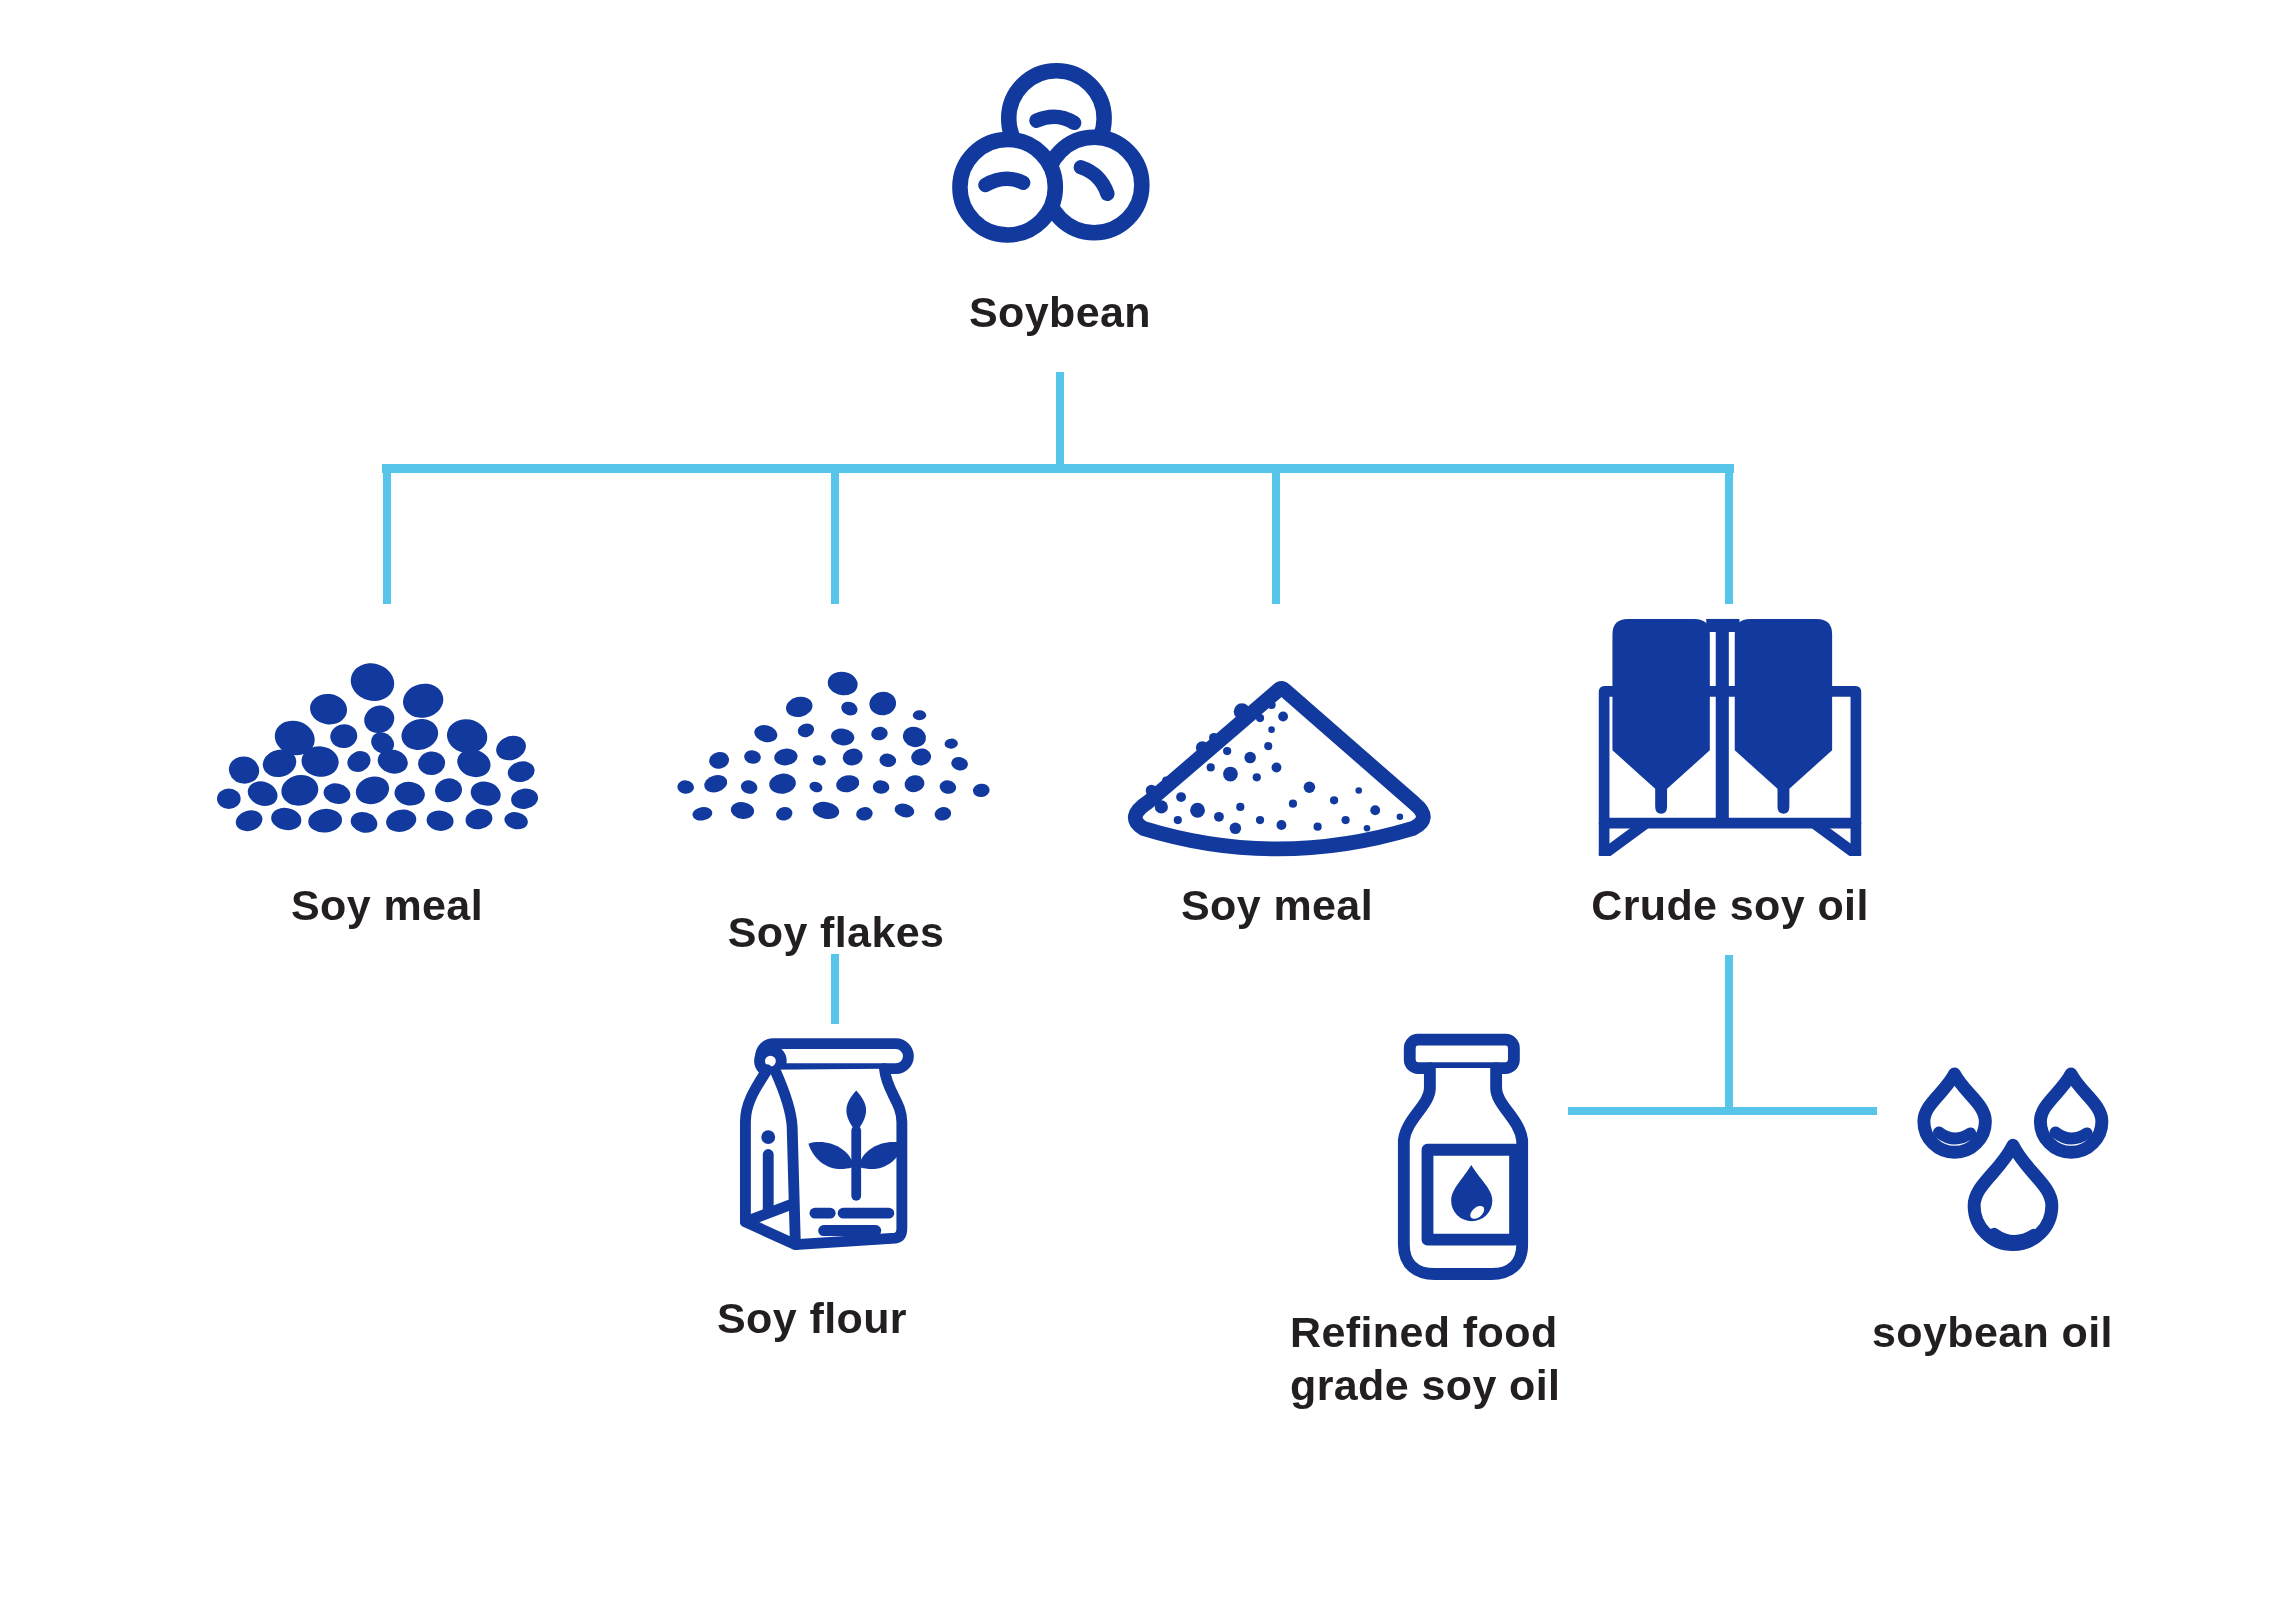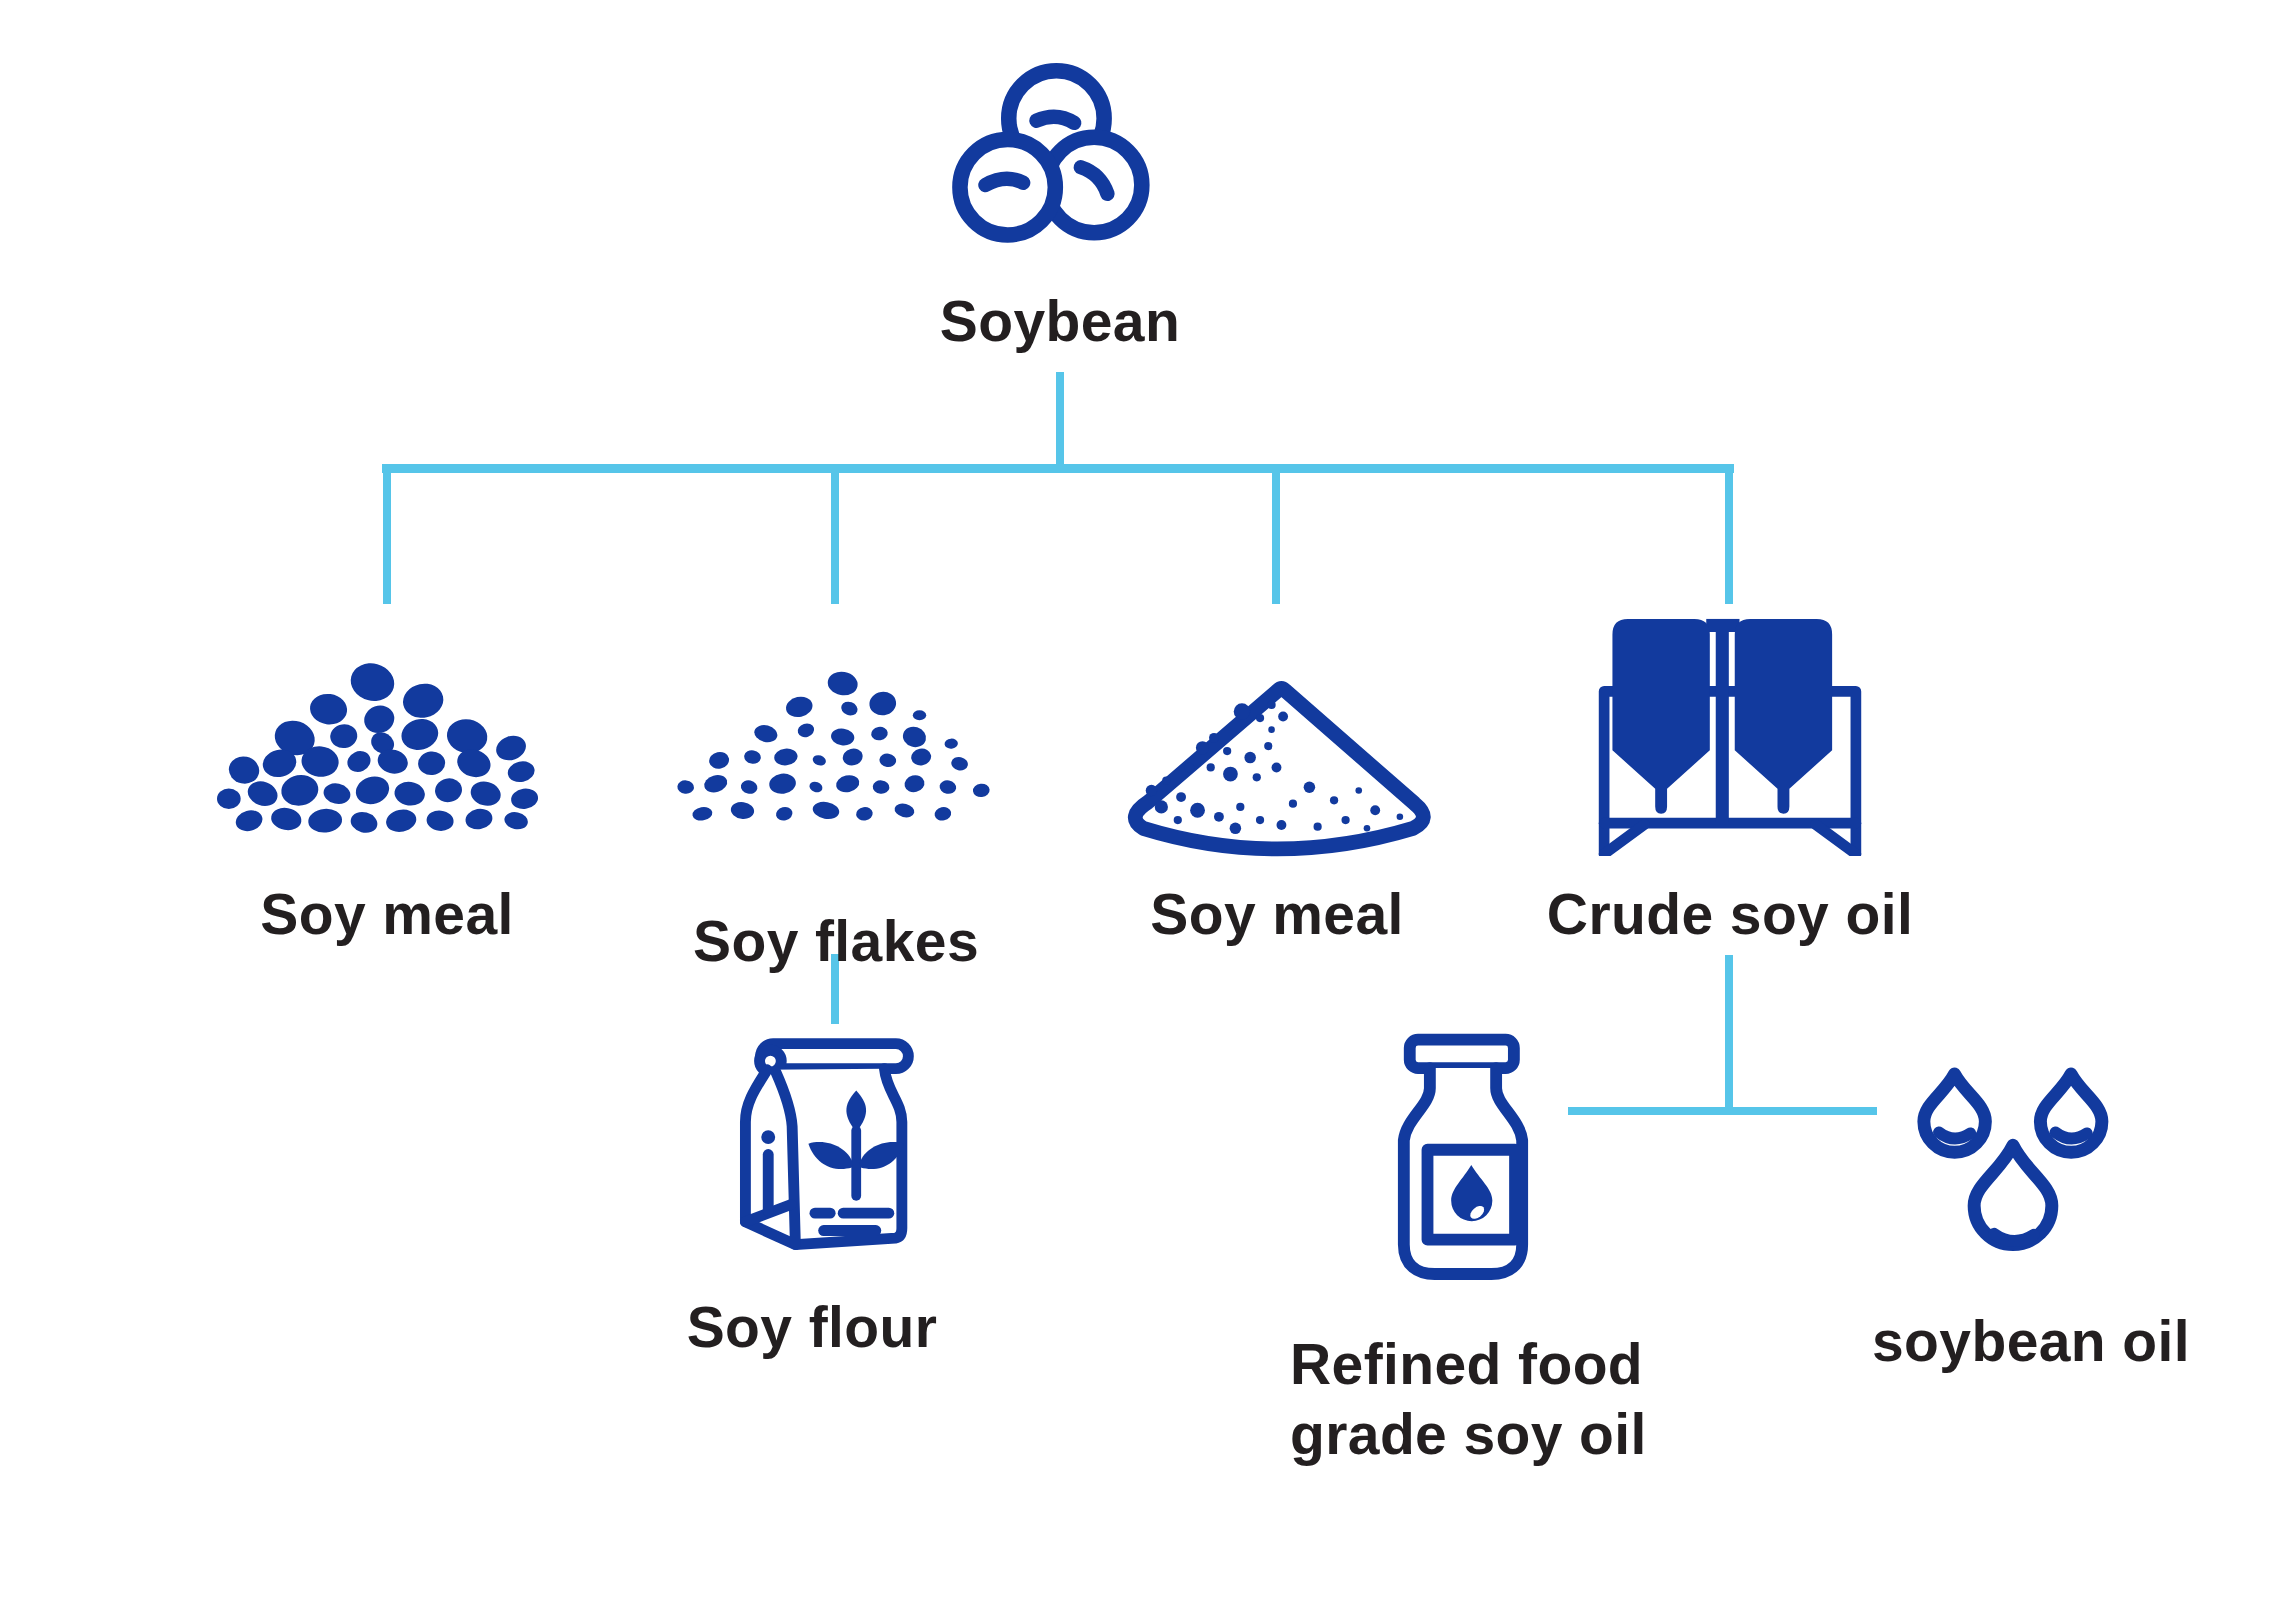--- a/index.html
+++ b/index.html
@@ -1,21 +1,21 @@
 <!DOCTYPE html>
 <html style="--navy: #123A9E; --cyan: #56C5E9; --text: #231F20; --bg: #FFFFFF;font-size:12.2px"><head>
 <meta charset="utf-8">
 <style>
   html,body{margin:0;padding:0;background:#fff;}
   .canvas{position:relative;width:2295px;height:1620px;background:var(--bg,#ffffff);
           font-family:"Liberation Sans",sans-serif;overflow:hidden;}
   .connector{position:absolute;background:var(--cyan,#56C5E9);}
   .icon{position:absolute;}
   .icon svg{display:block;width:100%;height:100%;}
-  .node-label{position:absolute;color:var(--text,#231F20);font-weight:700;font-size:57px;
+  .node-label{position:absolute;color:var(--text,#231F20);font-weight:700;font-size:43px;
               letter-spacing:0.4px;white-space:nowrap;line-height:1.23;}
   .center{transform:translateX(-50%);text-align:center;}
   .left{text-align:left;}
   .stroke{fill:none;stroke:var(--navy,#123A9E);stroke-linecap:round;stroke-linejoin:round;}
   .stroke-fill-white{fill:#ffffff;stroke:var(--navy,#123A9E);stroke-linecap:round;stroke-linejoin:round;}
   .fill{fill:var(--navy,#123A9E);stroke:none;}
 </style>
 </head>
 <body>
 
@@ -210,21 +210,21 @@
 
   <div class="icon" style="left:1392px;top:1033px;width:142px;height:250px;">
     <svg viewBox="0 0 60 105">
       <rect class="stroke-fill-white" stroke-width="5" x="7.5" y="2.5" width="44" height="12" rx="3.5"></rect>
       <path class="stroke-fill-white" stroke-width="5" d="M16,14.5 L16,23 C16,30 6,36 5,45 L5,89 C5,98 11,101.5 18,101.5 L42,101.5 C49,101.5 55,98 55,89 L55,45 C54,36 44,30 44,23 L44,14.5"></path>
       <rect class="stroke-fill-white" stroke-width="5" x="15" y="49" width="37" height="38"></rect>
       <path class="fill" d="M33.5,55.5 C30,61.5 25,65.5 25,70.5 A8.7 8.7 0 1 0 42.4,70.5 C42.4,65.5 37,61.5 33.5,55.5 Z"></path>
       <ellipse cx="36" cy="75.5" rx="3.4" ry="2.1" fill="#ffffff" transform="rotate(-40 36 75.5)"></ellipse>
     </svg>
   </div>
-  <div class="node-label left" style="left:1290px;top:1306px;margin-top:23px;">
+  <div class="node-label left" style="left:1290px;top:1306px;">
     <div>Refined food</div>
     <div>grade soy oil</div>
   </div>
 
   <div class="icon" style="left:1912px;top:1060px;width:205px;height:218px;">
     <svg viewBox="0 0 95 100">
       <path class="stroke-fill-white" stroke-width="6" d="M19.7,6 C15,15 5.5,20 5.5,28 A14.2,14.2 0 1 0 34,28 C34,20 24.5,15 19.7,6 Z"></path>
       <path class="stroke" stroke-width="5.5" d="M12.5,33 Q19.5,38.5 27,33.5"></path>
       <path class="stroke-fill-white" stroke-width="6" d="M73.7,6 C69,15 59.5,20 59.5,28 A14.2,14.2 0 1 0 88,28 C88,20 78.5,15 73.7,6 Z"></path>
       <path class="stroke" stroke-width="5.5" d="M66.5,33 Q73.5,38.5 81,33.5"></path>

